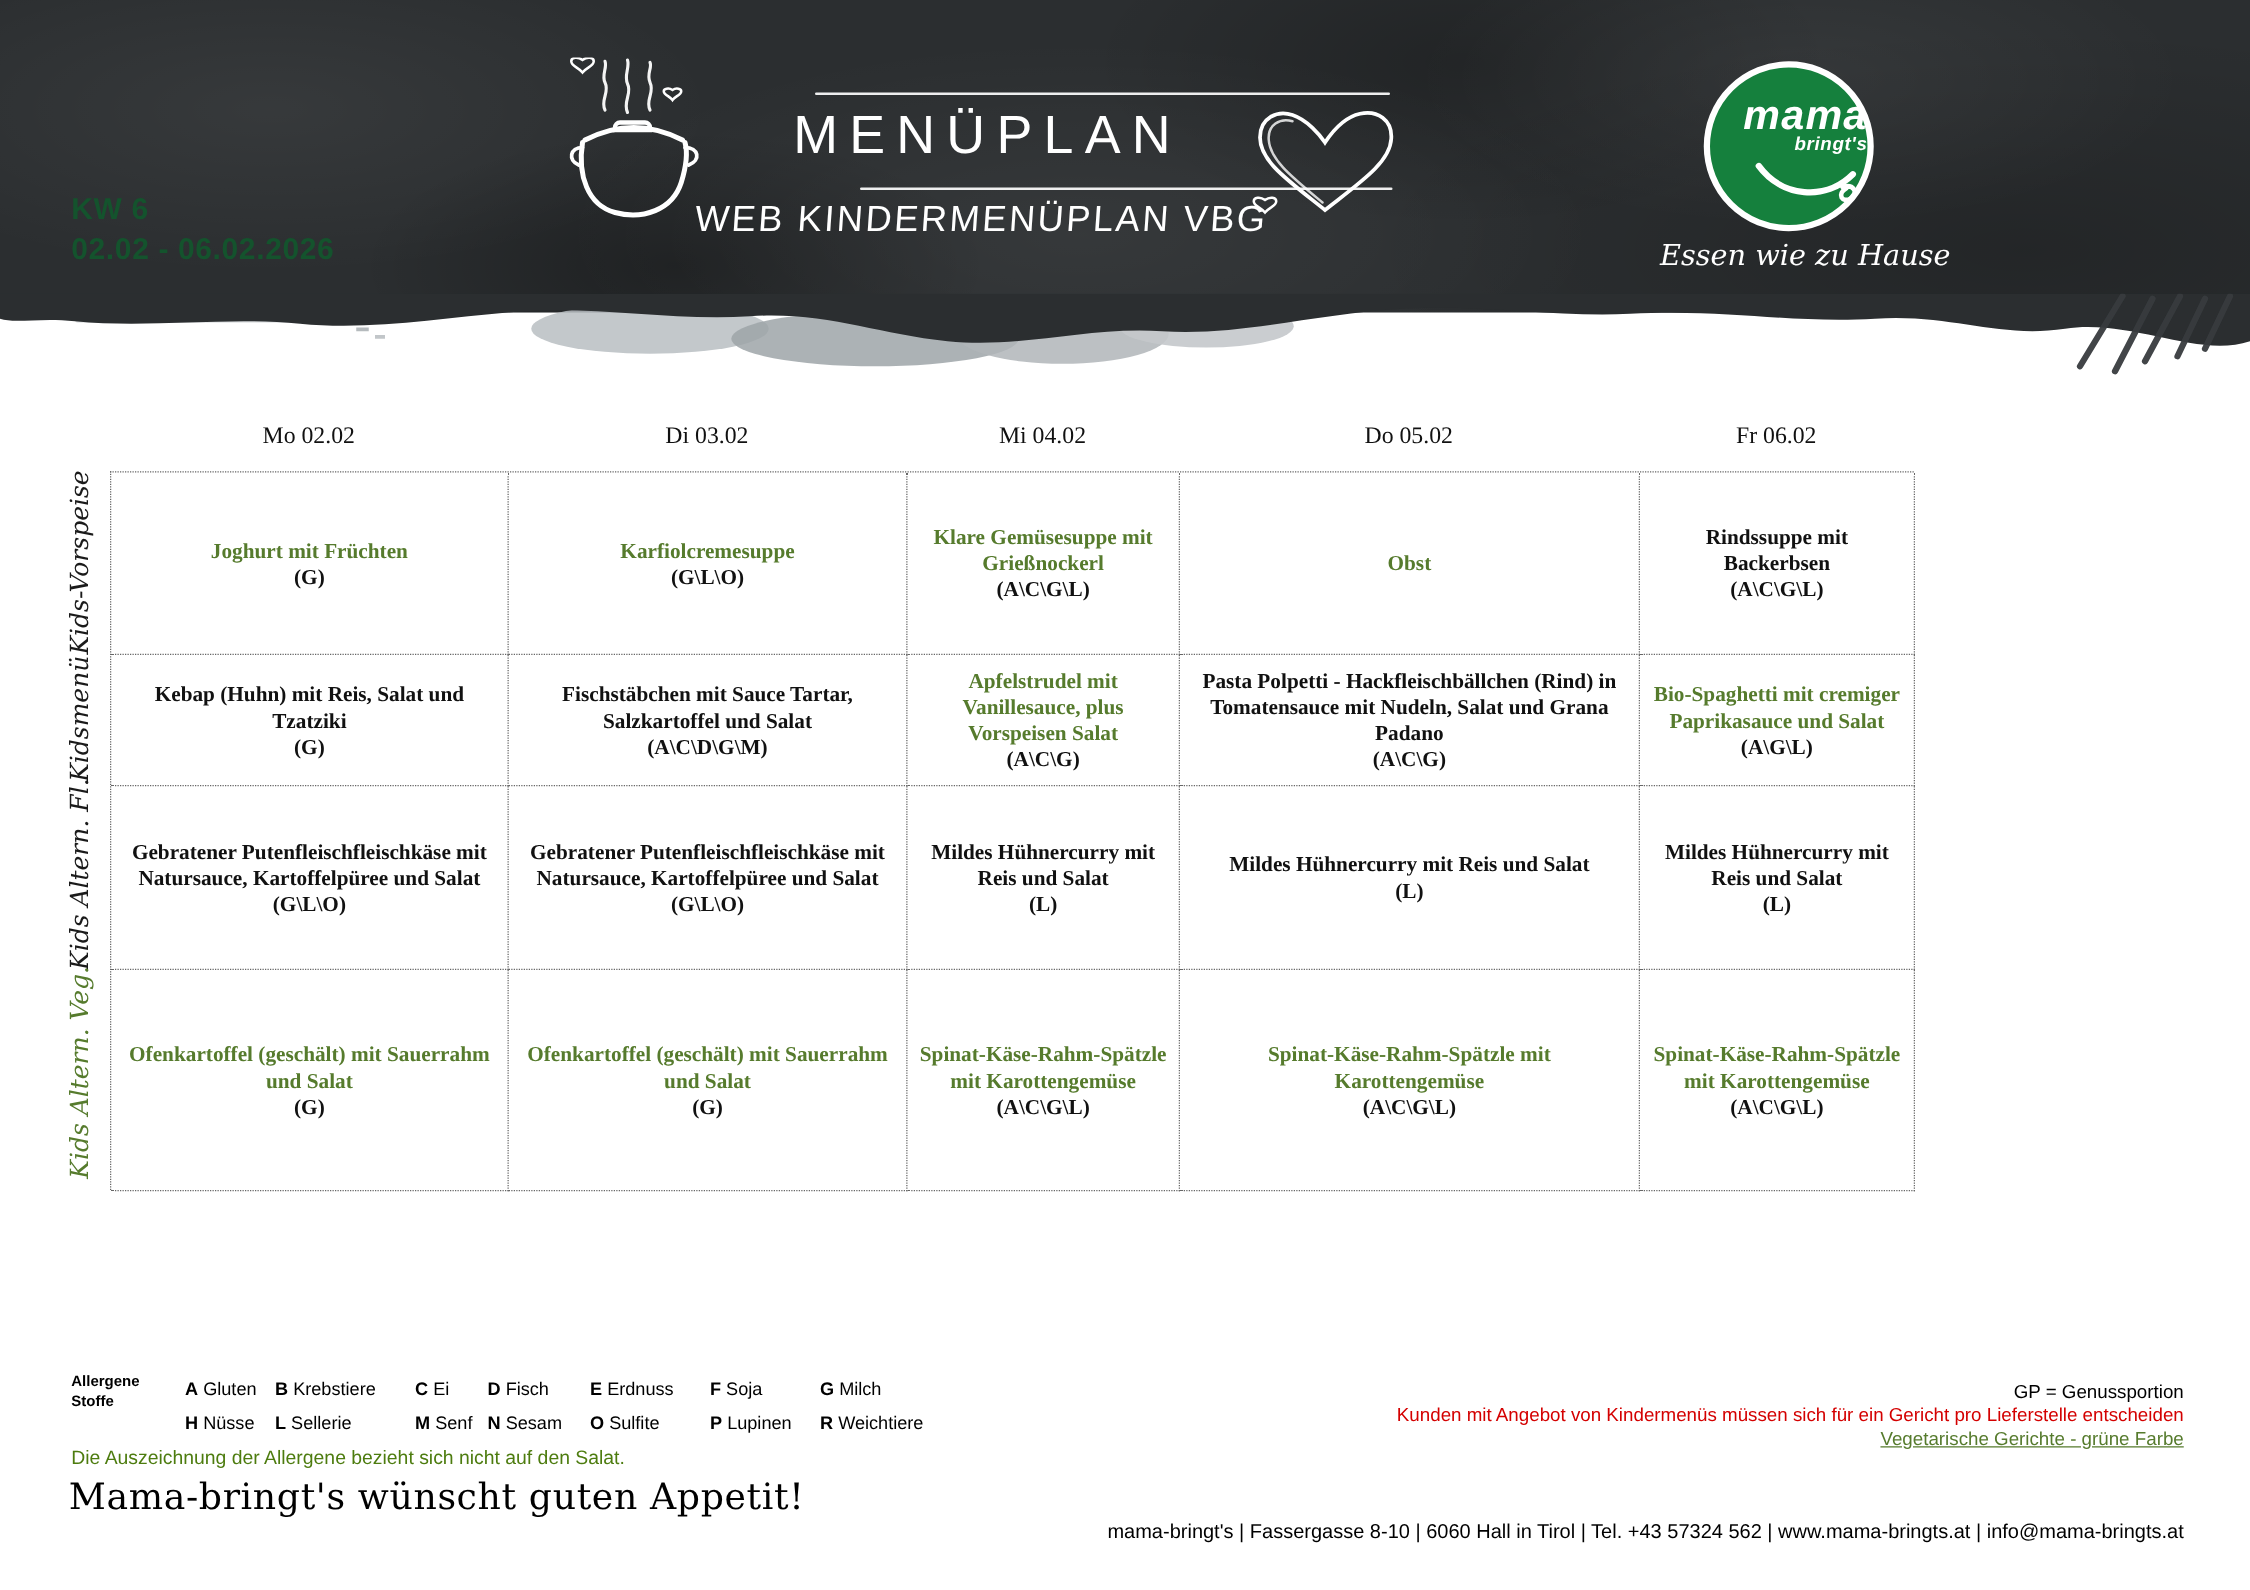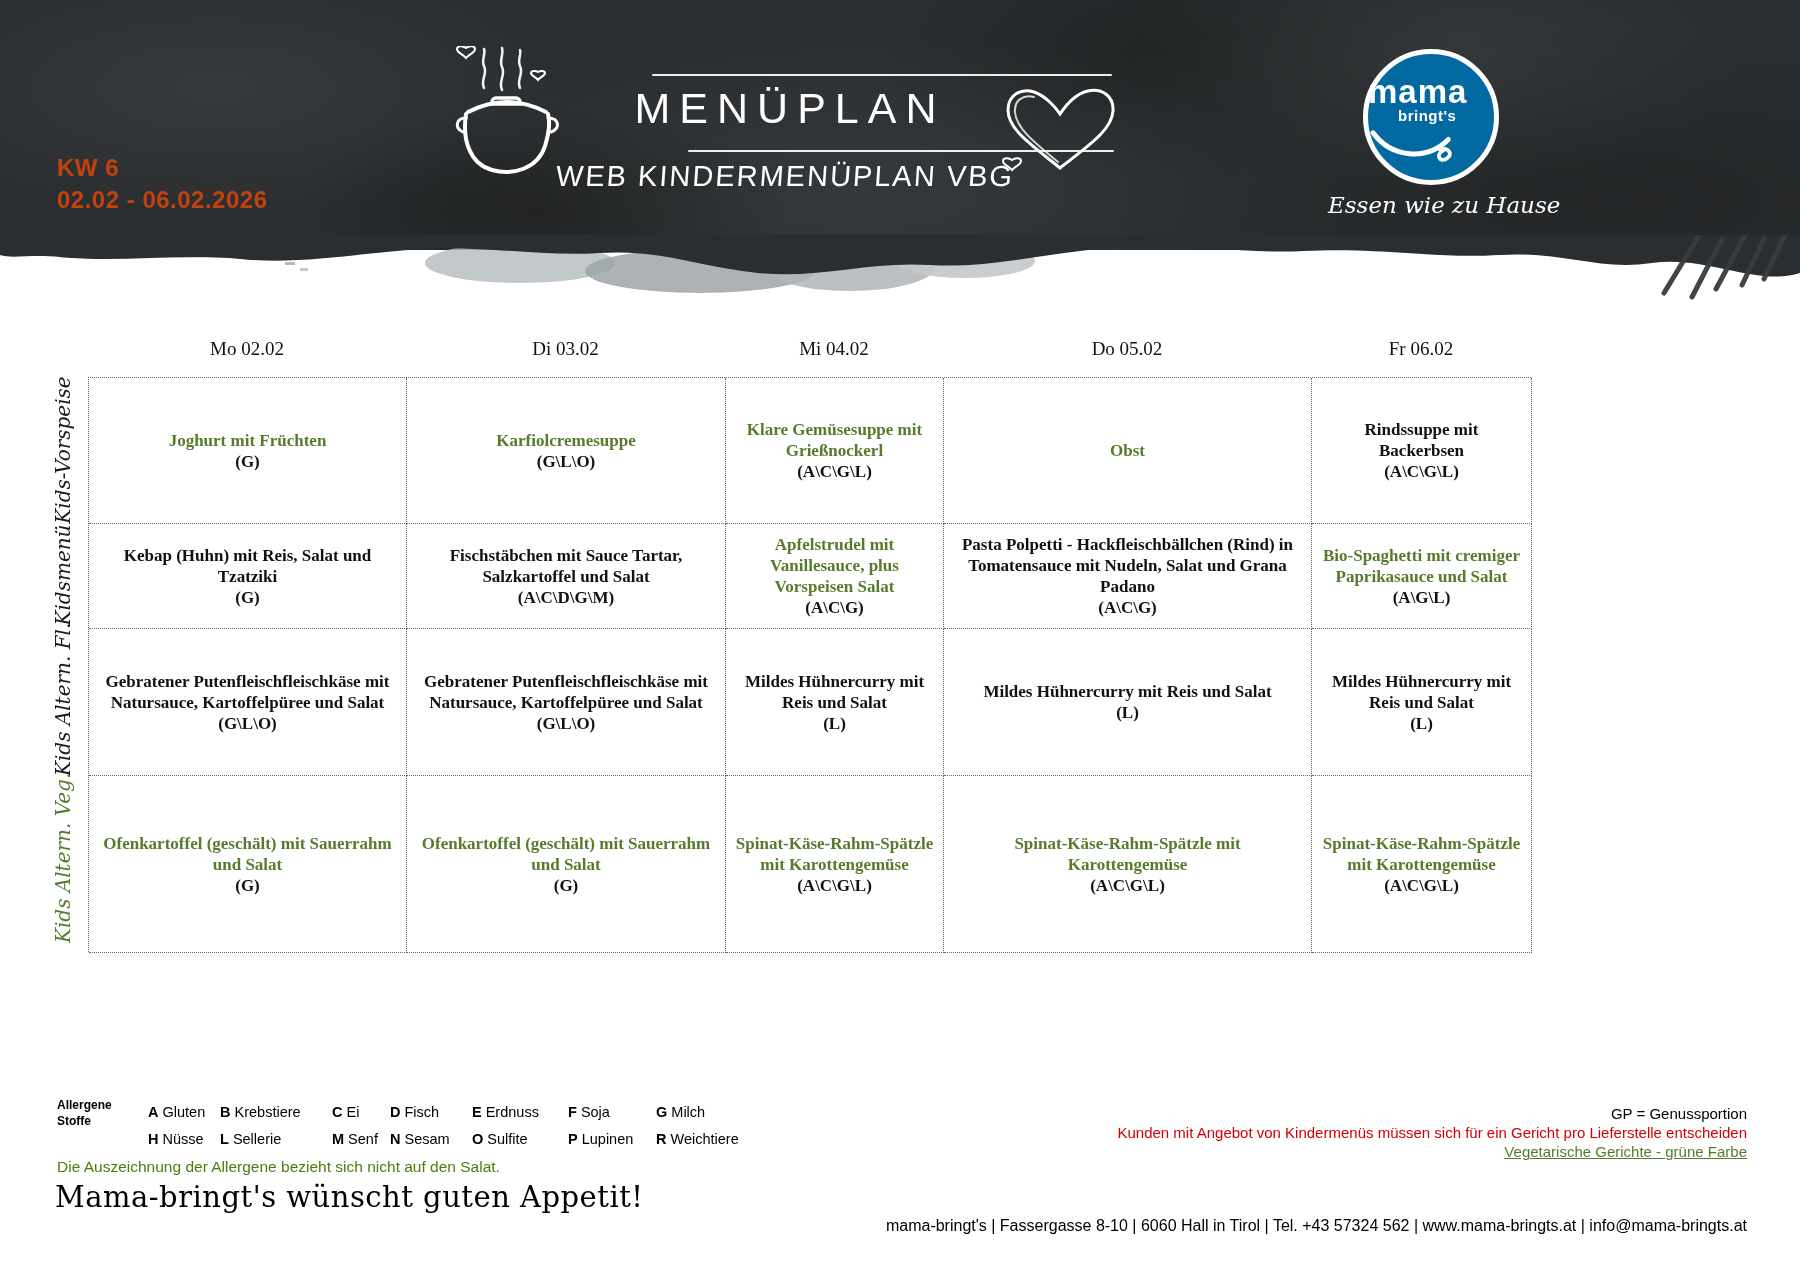--- a/index.html
+++ b/index.html
@@ -11,38 +11,38 @@
     background-color:#2b2e30;
     background-image:
       radial-gradient(ellipse 600px 220px at 12% 35%, rgba(255,255,255,.055), transparent 60%),
       radial-gradient(ellipse 700px 260px at 48% 75%, rgba(255,255,255,.05), transparent 60%),
       radial-gradient(ellipse 520px 200px at 80% 25%, rgba(255,255,255,.05), transparent 60%),
       radial-gradient(ellipse 420px 180px at 30% 85%, rgba(0,0,0,.30), transparent 60%),
       radial-gradient(ellipse 500px 220px at 65% 20%, rgba(0,0,0,.22), transparent 60%),
       radial-gradient(ellipse 900px 300px at 90% 80%, rgba(0,0,0,.18), transparent 60%);}
   .chalk-edge{position:absolute;left:0;top:235px;width:1800px;height:70px;}
 
-  .kw-block{position:absolute;left:57px;top:152px;color:#c2410c;font-weight:bold;
+  .kw-block{position:absolute;left:57px;top:152px;color:#14532d;font-weight:bold;
             font-size:24px;line-height:1.32;letter-spacing:.5px;}
 
   .pot{position:absolute;left:452px;top:46px;width:114px;height:136px;}
 
   .title-line{position:absolute;height:2px;background:rgba(255,255,255,.92);border-radius:2px;}
   .tl1{left:652px;top:74px;width:460px;}
   .tl2{left:688px;top:150px;width:426px;}
   .main-title{position:absolute;left:555px;top:84px;width:470px;text-align:center;
               color:#fff;font-size:43px;letter-spacing:9px;font-weight:400;}
   .sub-title{position:absolute;left:535px;top:160px;width:500px;text-align:center;color:#fff;
              font-size:29px;letter-spacing:2px;transform:skewX(-4deg);white-space:nowrap;}
 
   .heart-sketch{position:absolute;left:998px;top:84px;width:120px;height:92px;}
 
   .logo{position:absolute;left:1363px;top:49px;width:136px;height:136px;border-radius:50%;
-        background:#0369a1;border:5px solid #fff;box-sizing:border-box;display:flex;
-        flex-direction:column;align-items:flex-start;justify-content:center;}
+        background:#15803d;border:5px solid #fff;box-sizing:border-box;display:flex;
+        flex-direction:column;align-items:flex-end;justify-content:center;font-style:italic;}
   .logo .brand{color:#fff;font-weight:bold;font-size:33px;line-height:1;letter-spacing:1px;margin-top:8px;}
   .logo .brand-sub{color:#fff;font-weight:bold;font-size:15px;line-height:1.1;letter-spacing:.5px;margin-left:30px;}
   .logo svg{margin-top:2px;}
   .logo-tagline{position:absolute;left:1328px;top:192px;width:206px;text-align:center;color:#fff;
                 font-family:"DejaVu Serif", serif;font-style:italic;font-size:23px;white-space:nowrap;}
 
   
   .day-row{position:absolute;left:88px;top:338px;width:1443px;display:grid;
            grid-template-columns:318px 319px 218px 368px 220px;}
   .day-row div{text-align:center;font-family:"Liberation Serif", serif;font-size:19px;color:#111;}

